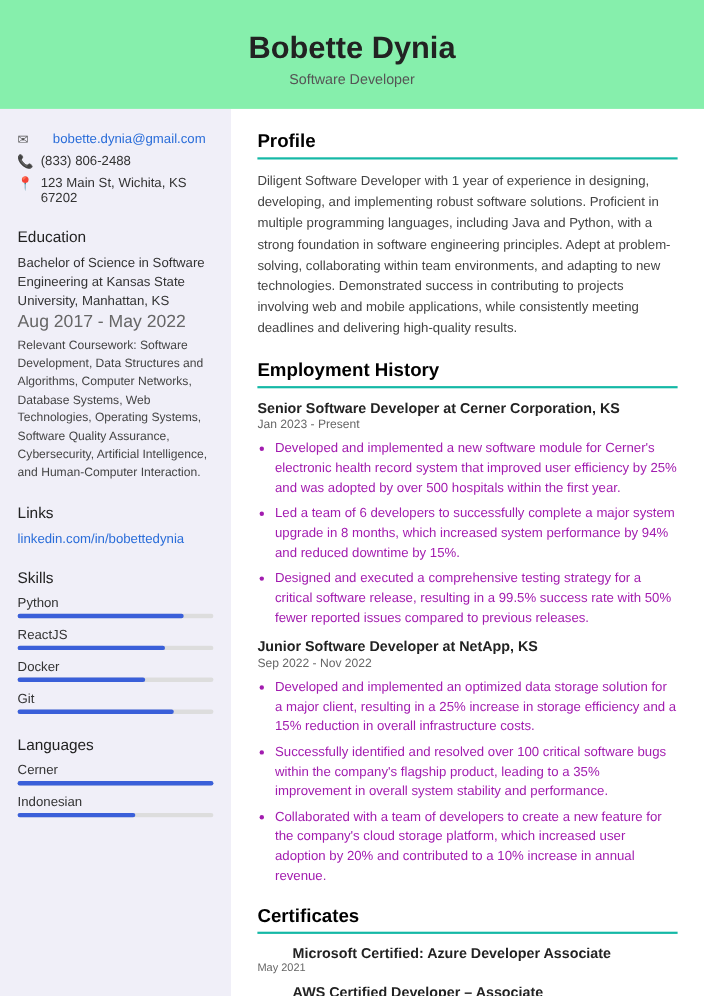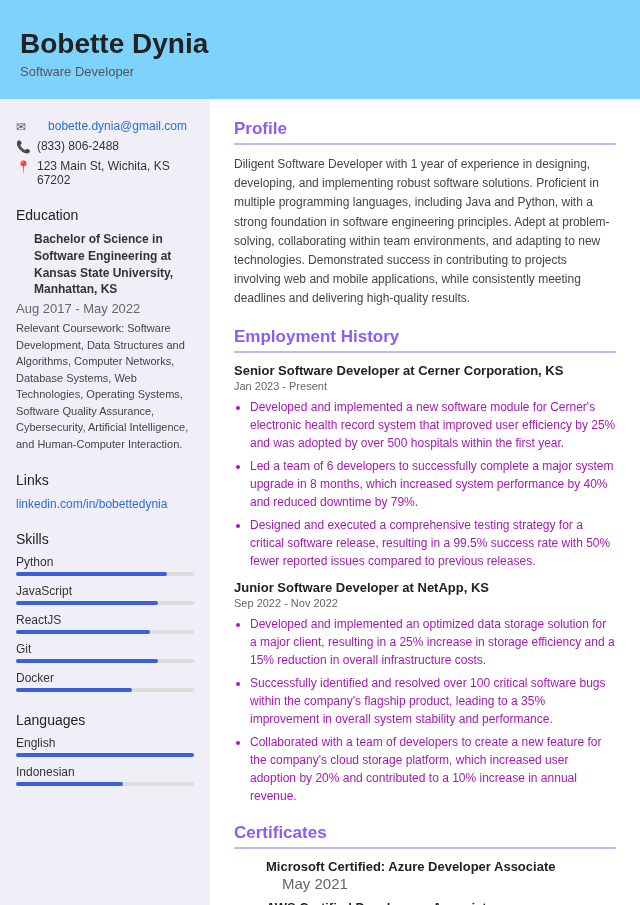--- a/index.html
+++ b/index.html
@@ -7,21 +7,22 @@
       font-family: Arial, sans-serif;
       font-size: 13px;
       color: #333;
       background: #fff;
       width: 640px;
       min-height: 905px;
     }
 
     
     .header {
-      background: #7dd3fc;
+      background: #86efac;
+      text-align: center;
       padding: 28px 20px 20px;
       position: relative;
     }
     .header h1 {
       font-size: 28px;
       font-weight: bold;
       color: #222;
     }
     .header .subtitle {
       font-size: 13px;
@@ -67,28 +68,27 @@
       margin-top: 1px;
     }
     .contact-item a {
       color: #2a6dd9;
       text-decoration: none;
       word-break: break-all;
       padding-left: 16px;
     }
 
     .edu-degree {
-      font-weight: bold;
+      font-weight: normal;
       font-size: 12px;
       line-height: 1.4;
       margin-bottom: 3px;
-      margin-left: 18px;
     }
     .edu-date {
-      font-size: 13px;
+      font-size: 16px;
       color: #666;
       margin-bottom: 4px;
     }
     .edu-desc {
       font-size: 11px;
       color: #444;
       line-height: 1.5;
     }
 
     .link-item a {
@@ -142,22 +142,22 @@
       padding: 20px 24px;
     }
 
     .section {
       margin-bottom: 18px;
     }
 
     .section-title {
       font-size: 17px;
       font-weight: bold;
-      color: #8b5cf6;
-      border-bottom: 2px solid #c4b5fd;
+      color: #000000;
+      border-bottom: 2px solid #14b8a6;
       padding-bottom: 4px;
       margin-bottom: 10px;
     }
 
     .profile-text {
       font-size: 12px;
       line-height: 1.6;
       color: #444;
     }
 
@@ -184,24 +184,23 @@
     }
 
     .cert-name {
       font-weight: bold;
       font-size: 13px;
       color: #222;
       margin-bottom: 1px;
       padding-left: 32px;
     }
     .cert-date {
-      font-size: 15px;
+      font-size: 10px;
       color: #666;
       margin-bottom: 8px;
-      margin-left: 48px;
     }
   </style>
 </head>
 <body>
 
 <div class="header">
   <h1>Bobette Dynia</h1>
   <div class="subtitle">Software Developer</div>
 </div>
 
@@ -241,51 +240,45 @@
     <div class="sidebar-section">
       <div class="sidebar-section-title">Skills</div>
       <div id="skills-list">
           <div class="skill-item">
       <div class="skill-name">Python</div>
       <div class="skill-bar-bg">
         <div class="skill-bar-fill" style="width:85%"></div>
       </div>
     </div>
           <div class="skill-item">
-      <div class="skill-name">JavaScript</div>
-      <div class="skill-bar-bg">
-        <div class="skill-bar-fill" style="width:80%"></div>
-      </div>
-    </div>
-          <div class="skill-item">
       <div class="skill-name">ReactJS</div>
       <div class="skill-bar-bg">
         <div class="skill-bar-fill" style="width:75%"></div>
+      </div>
+    </div>
+          <div class="skill-item">
+      <div class="skill-name">Docker</div>
+      <div class="skill-bar-bg">
+        <div class="skill-bar-fill" style="width:65%"></div>
       </div>
     </div>
           <div class="skill-item">
       <div class="skill-name">Git</div>
       <div class="skill-bar-bg">
         <div class="skill-bar-fill" style="width:80%"></div>
       </div>
     </div>
-          <div class="skill-item">
-      <div class="skill-name">Docker</div>
-      <div class="skill-bar-bg">
-        <div class="skill-bar-fill" style="width:65%"></div>
-      </div>
-    </div>
         </div>
     </div>
 
     <div class="sidebar-section">
       <div class="sidebar-section-title">Languages</div>
       <div id="languages-list">
           <div class="lang-item">
-      <div class="lang-name">English</div>
+      <div class="lang-name">Cerner</div>
       <div class="lang-bar-bg">
         <div class="lang-bar-fill" style="width:100%"></div>
       </div>
     </div>
           <div class="lang-item">
       <div class="lang-name">Indonesian</div>
       <div class="lang-bar-bg">
         <div class="lang-bar-fill" style="width:60%"></div>
       </div>
     </div>
@@ -302,21 +295,21 @@
     </div>
 
     <div class="section">
       <div class="section-title">Employment History</div>
       <div id="jobs-list">
           <div>
       <div class="job-title">Senior Software Developer at Cerner Corporation, KS</div>
       <div class="job-date">Jan 2023 - Present</div>
       <ul class="job-bullets">
               <li>Developed and implemented a new software module for Cerner's electronic health record system that improved user efficiency by 25% and was adopted by over 500 hospitals within the first year.</li>
-              <li>Led a team of 6 developers to successfully complete a major system upgrade in 8 months, which increased system performance by 40% and reduced downtime by 79%.</li>
+              <li>Led a team of 6 developers to successfully complete a major system upgrade in 8 months, which increased system performance by 94% and reduced downtime by 15%.</li>
               <li>Designed and executed a comprehensive testing strategy for a critical software release, resulting in a 99.5% success rate with 50% fewer reported issues compared to previous releases.</li>
             </ul>
     </div>
           <div>
       <div class="job-title">Junior Software Developer at NetApp, KS</div>
       <div class="job-date">Sep 2022 - Nov 2022</div>
       <ul class="job-bullets">
               <li>Developed and implemented an optimized data storage solution for a major client, resulting in a 25% increase in storage efficiency and a 15% reduction in overall infrastructure costs.</li>
               <li>Successfully identified and resolved over 100 critical software bugs within the company's flagship product, leading to a 35% improvement in overall system stability and performance.</li>
               <li>Collaborated with a team of developers to create a new feature for the company's cloud storage platform, which increased user adoption by 20% and contributed to a 10% increase in annual revenue.</li>

